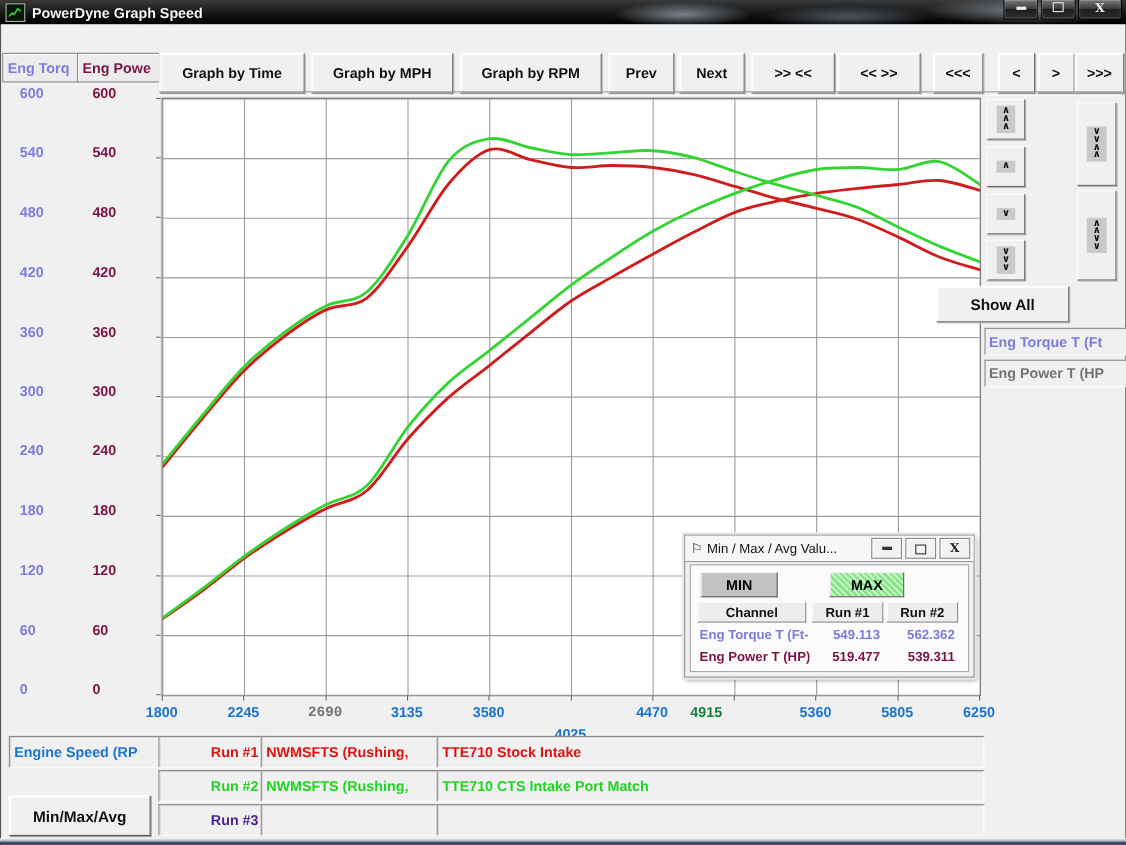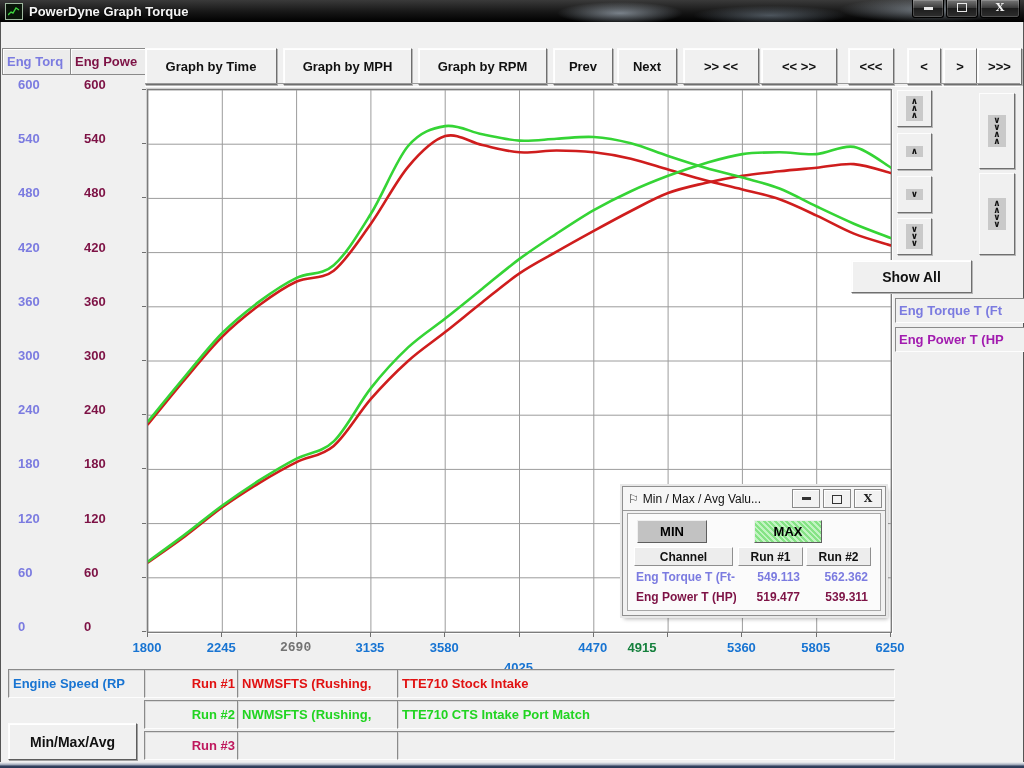--- a/index.html
+++ b/index.html
@@ -94,21 +94,21 @@
 <body>
 
 <div class="window">
 
   <div class="titlebar">
     <div class="app-icon">
       <svg width="12" height="9" viewBox="0 0 12 9">
           <polyline points="0,8 3,5 5,6 8,1 11,3" fill="none" stroke="#3fd43f" stroke-width="1.4"></polyline>
         </svg>
     </div>
-    <div class="title-text">PowerDyne Graph Torque</div>
+    <div class="title-text">PowerDyne Graph Speed</div>
     <div class="win-btns">
       <div class="win-btn"><span class="mini-bar"></span></div>
       <div class="win-btn"><span class="restore-glyph"></span></div>
       <div class="win-btn close"><span class="x-glyph">X</span></div>
     </div>
   </div>
 
 
   <div id="toolbar">
       <div class="axis-tab" style="left: 2px; top: 48px; width: 66px; color: rgb(123, 123, 224);">Eng Torq</div>
@@ -218,21 +218,21 @@
       <div class="xtick" style="left: 860px; top: 640px; color: rgb(24, 116, 210);">6250</div>
       <div class="tickmark" style="left: 890px; top: 632px; width: 1px; height: 5px;"></div>
     </div>
 
   <div id="right-panel">
     <div class="tb-btn" style="left:851px;top:260px;width:119px;height:31px;font-size:14px;">Show All</div>
     <div class="side-label" style="left:895px;top:298px;width:128px;">
       <span style="color:#7b7be0;">Eng Torque T (Ft</span>
     </div>
     <div class="side-label" style="left:895px;top:327px;width:128px;">
-      <span style="color:#a21caf;">Eng Power T (HP</span>
+      <span style="color:#737373;">Eng Power T (HP</span>
     </div>
   <div class="scroll-btn" style="left: 897px; top: 90px; width: 33px; height: 35px;">
         <div class="scroll-inner">
           <div class="chev">∧</div>
           <div class="chev">∧</div>
           <div class="chev">∧</div>
         </div>
       </div>
       <div class="scroll-btn" style="left: 897px; top: 133px; width: 33px; height: 35px;">
         <div class="scroll-inner">
@@ -304,19 +304,19 @@
     <div class="sunken" style="left:8px;top:669px;width:134px;height:27px;padding-left:4px;">
       <span style="color:#1874d2;">Engine Speed (RP</span>
     </div>
     <div class="raised-btn" style="left:8px;top:723px;width:127px;height:35px;font-size:14px;">Min/Max/Avg</div>
   <div class="sunken" style="left: 144px; top: 669px; width: 90px; height: 27px; justify-content: flex-end; padding-right: 7px; color: rgb(225, 18, 18);">Run #1</div>
       <div class="sunken" style="left: 237px; top: 669px; width: 157px; height: 27px; padding-left: 4px; color: rgb(225, 18, 18);">NWMSFTS (Rushing,</div>
       <div class="sunken" style="left: 397px; top: 669px; width: 492px; height: 27px; padding-left: 4px; color: rgb(225, 18, 18);">TTE710 Stock Intake</div>
       <div class="sunken" style="left: 144px; top: 700px; width: 90px; height: 27px; justify-content: flex-end; padding-right: 7px; color: rgb(33, 212, 33);">Run #2</div>
       <div class="sunken" style="left: 237px; top: 700px; width: 157px; height: 27px; padding-left: 4px; color: rgb(33, 212, 33);">NWMSFTS (Rushing,</div>
       <div class="sunken" style="left: 397px; top: 700px; width: 492px; height: 27px; padding-left: 4px; color: rgb(33, 212, 33);">TTE710 CTS Intake Port Match</div>
-      <div class="sunken" style="left: 144px; top: 731px; width: 90px; height: 27px; justify-content: flex-end; padding-right: 7px; color: #be185d;">Run #3</div>
+      <div class="sunken" style="left: 144px; top: 731px; width: 90px; height: 27px; justify-content: flex-end; padding-right: 7px; color: #4c1d95;">Run #3</div>
       <div class="sunken" style="left: 237px; top: 731px; width: 157px; height: 27px; padding-left: 4px; color: rgb(26, 26, 153);"></div>
       <div class="sunken" style="left: 397px; top: 731px; width: 492px; height: 27px; padding-left: 4px; color: rgb(26, 26, 153);"></div>
     </div>
 
   <div class="bottom-edge"></div>
 </div>
 
 </body></html>

